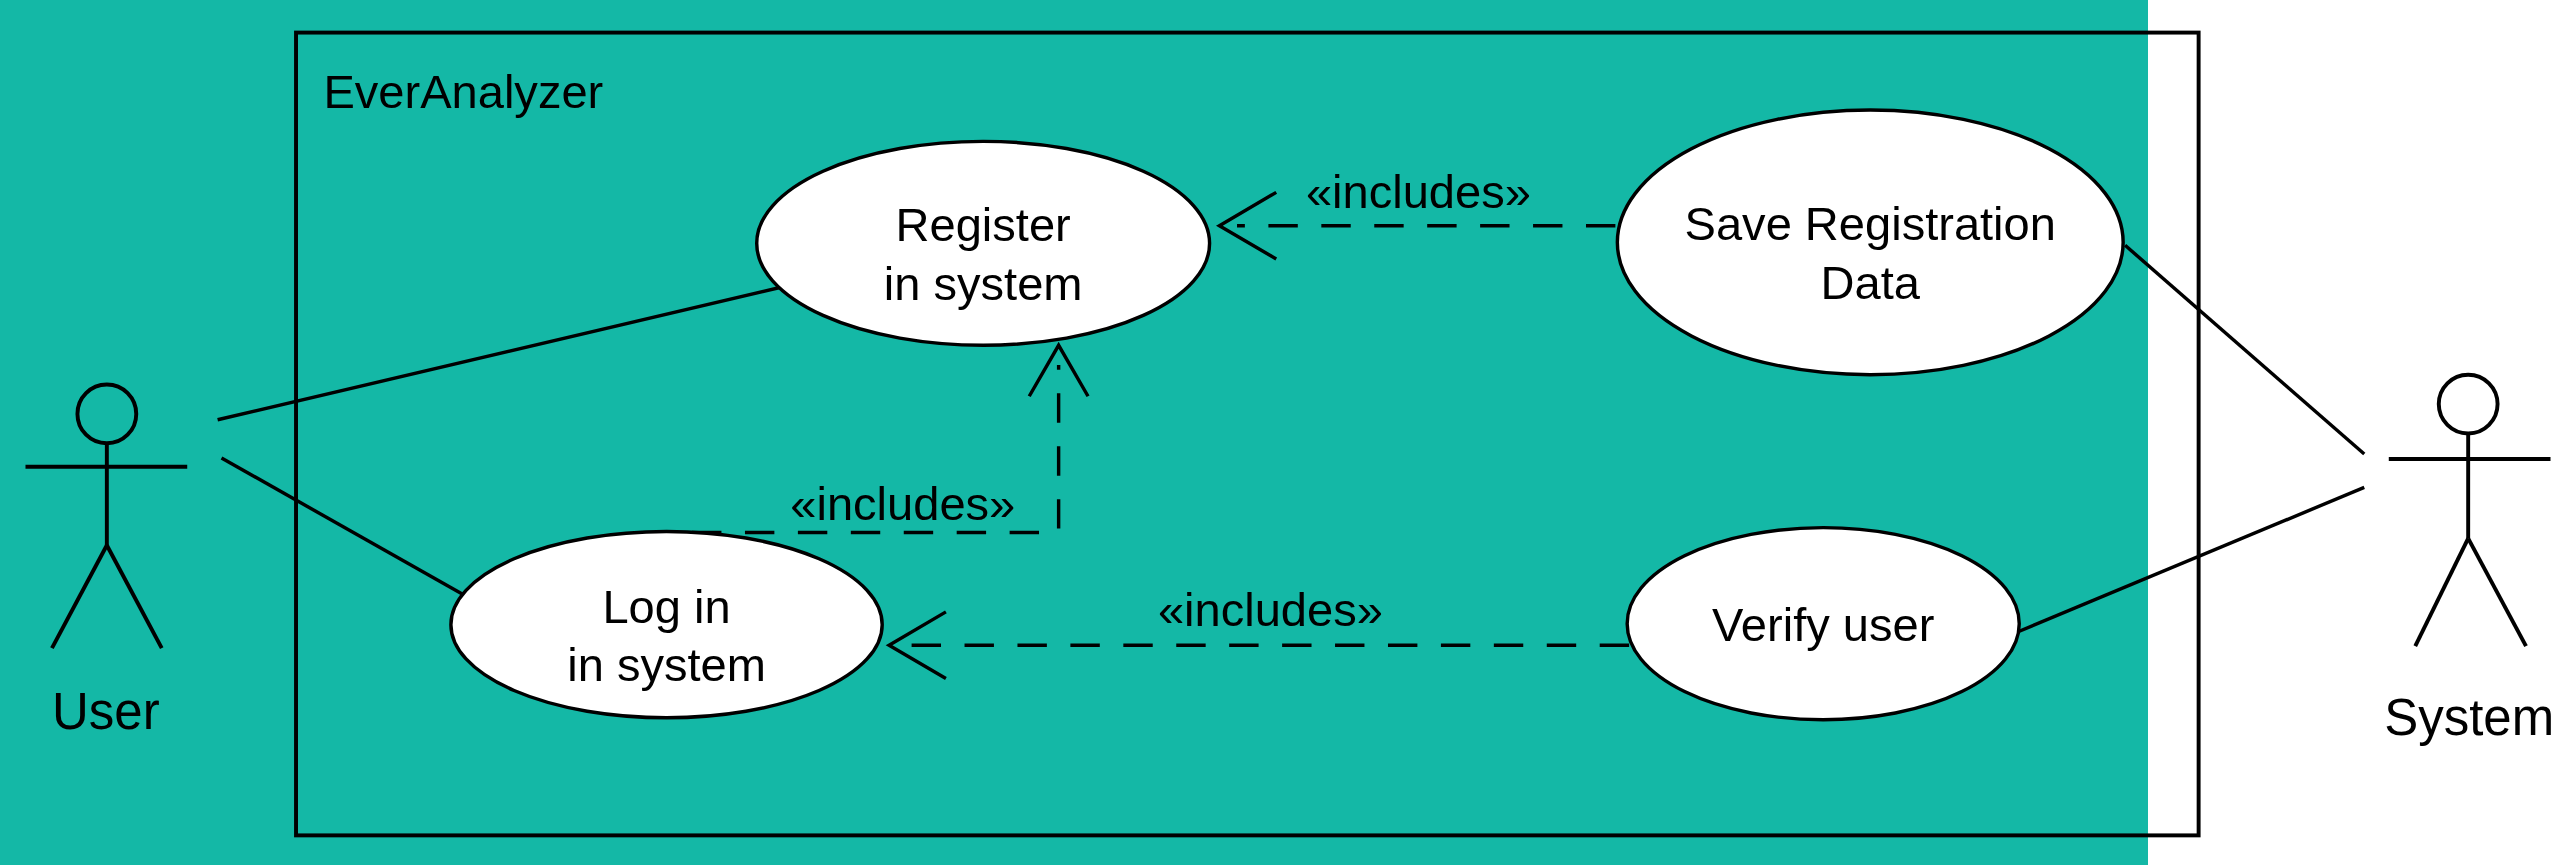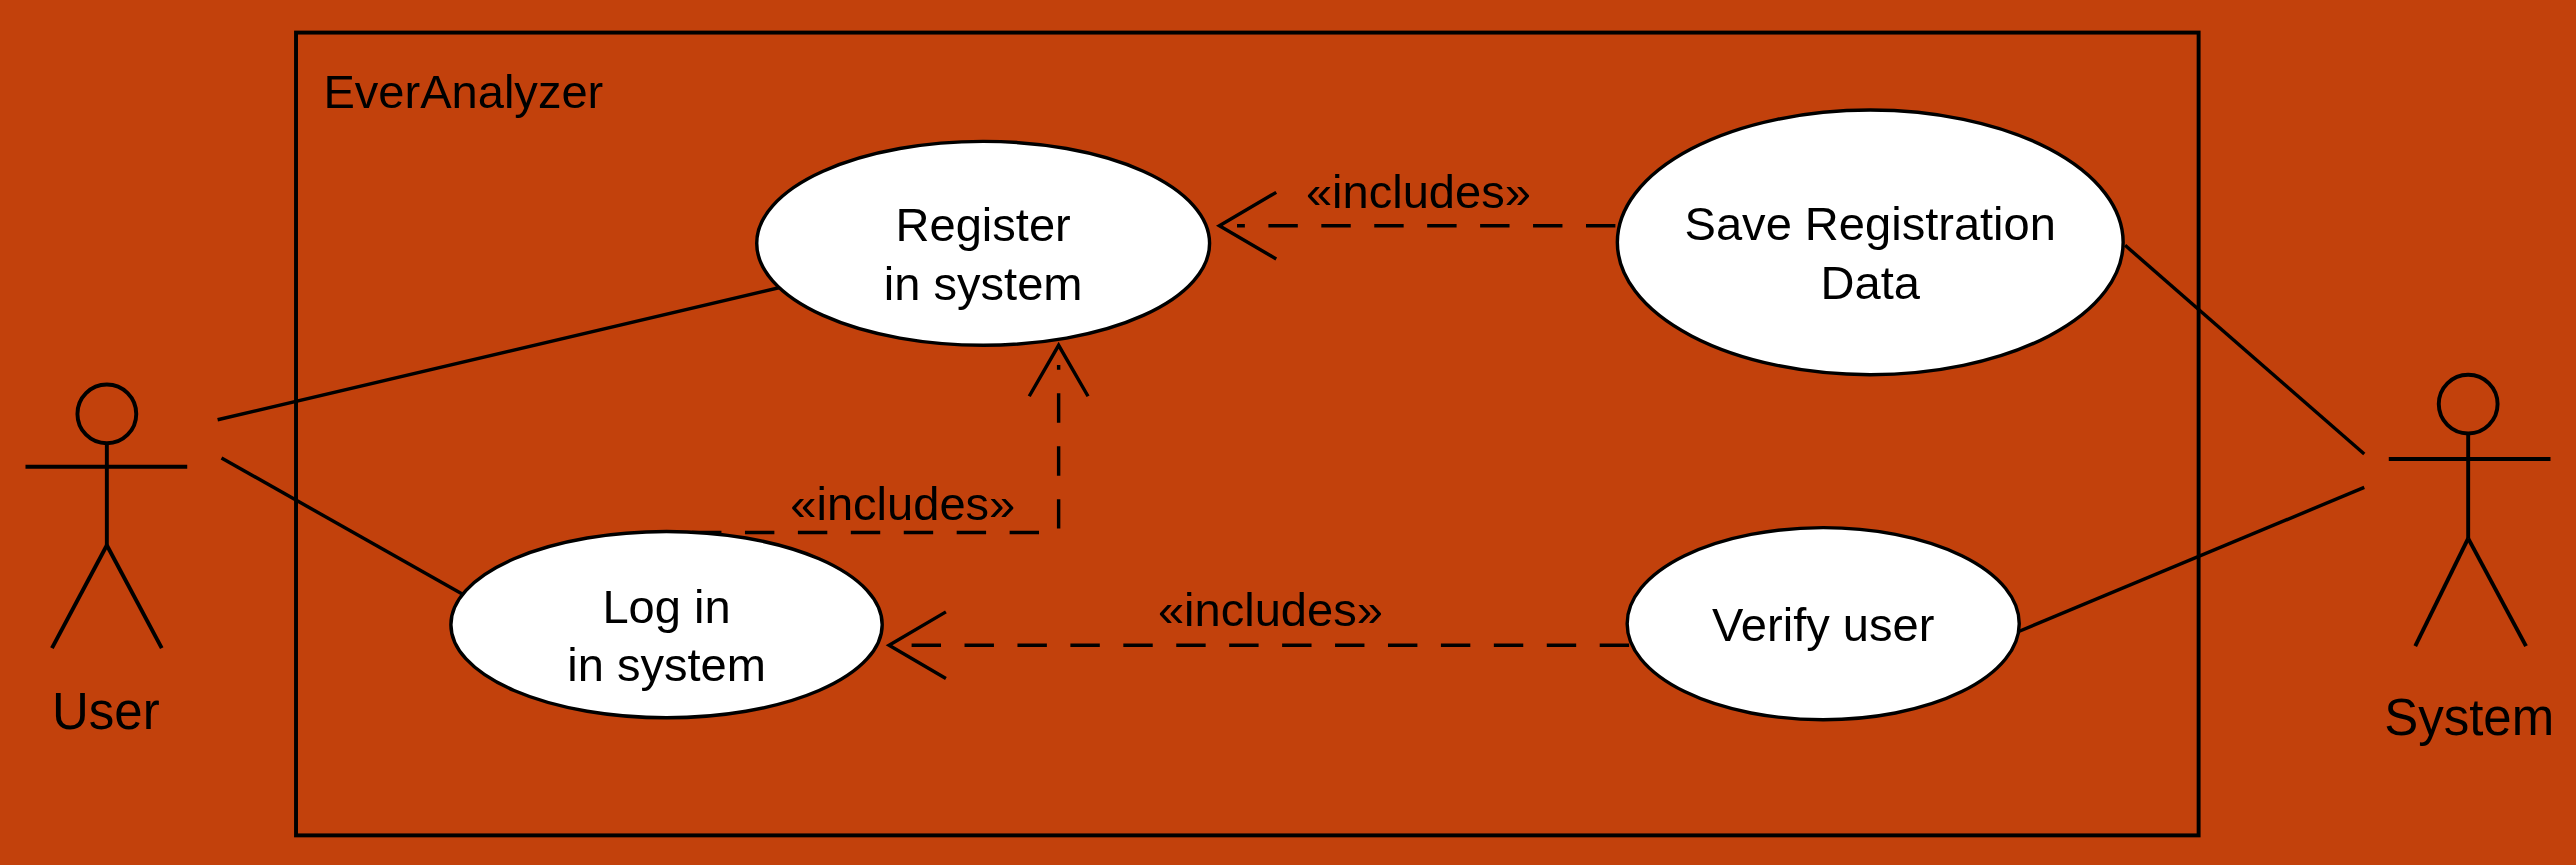--- a/index.html
+++ b/index.html
@@ -1,23 +1,23 @@
 <!DOCTYPE html>
 <html><head>
 <meta charset="utf-8">
 <style>
   html, body {
     margin: 0;
     padding: 0;
     background: #ffffff;
   }
   .diagram-wrap {
-    width: 2576px;
+    width: 2148px;
     height: 866px;
-    background: #c2410c;
+    background: #14b8a6;
   }
   svg {
     display: block;
   }
   text {
     font-family: "Liberation Sans", sans-serif;
     fill: #000000;
   }
   .shape {
     fill: #ffffff;

